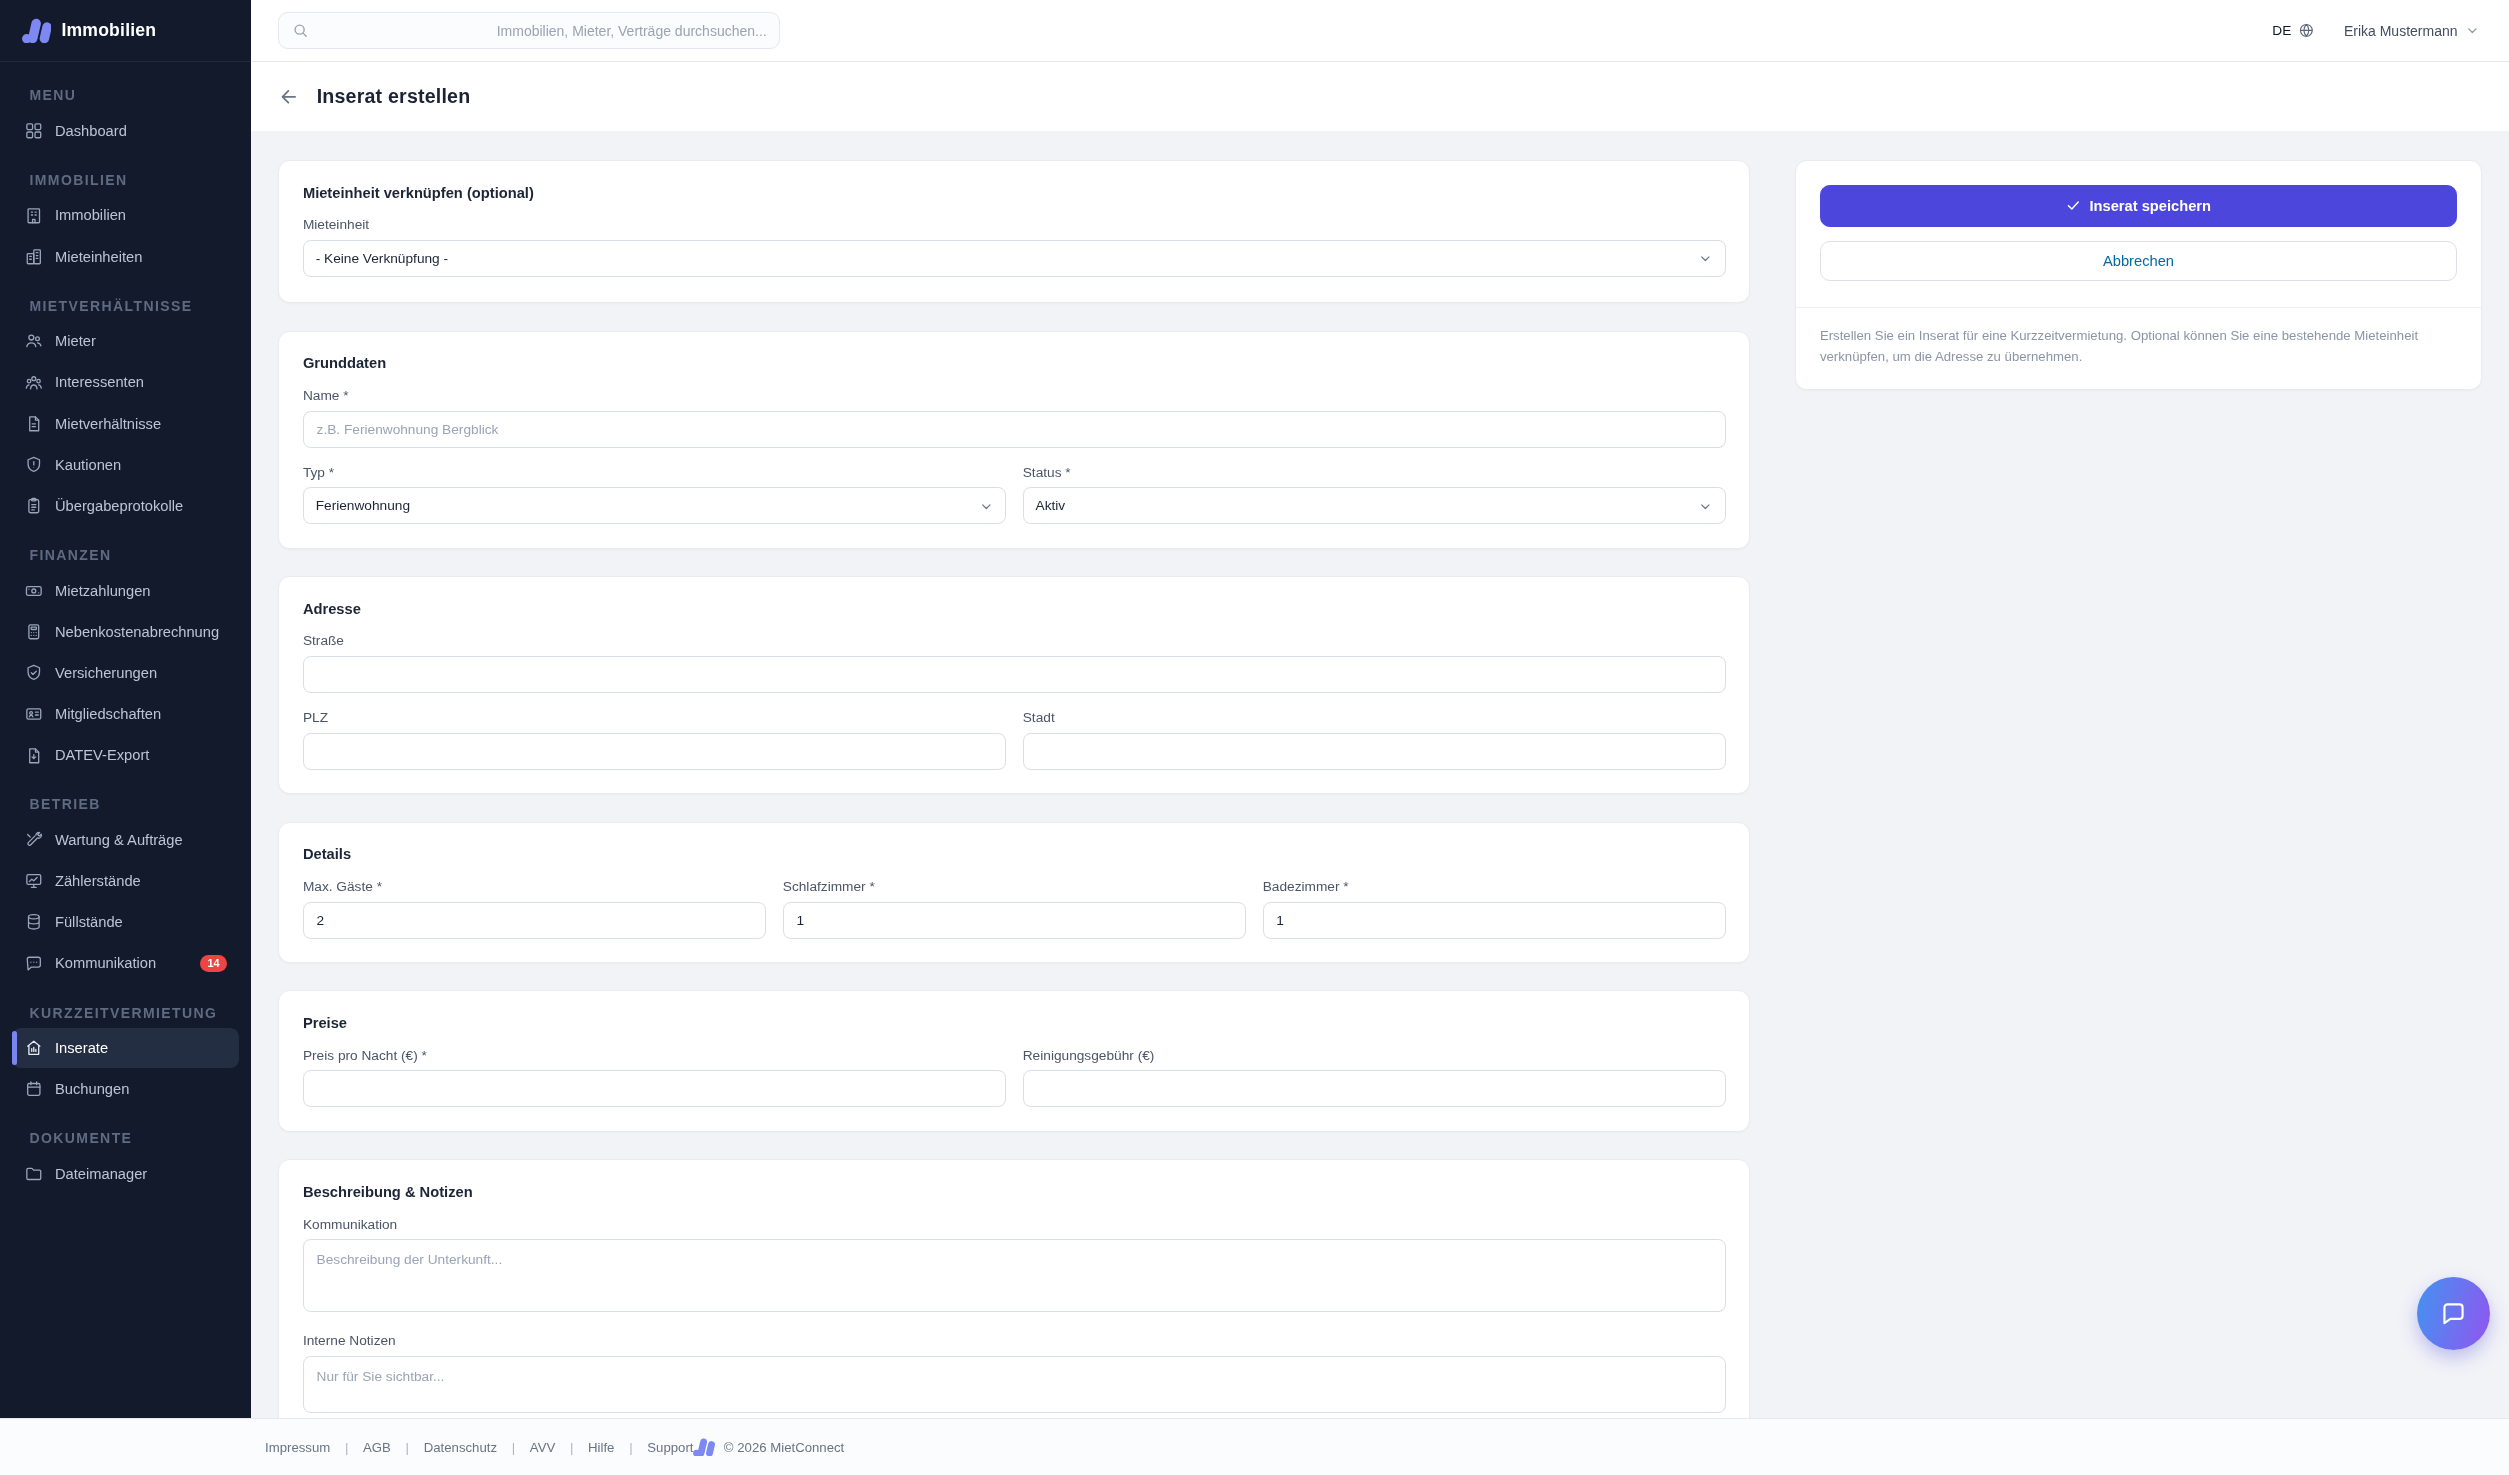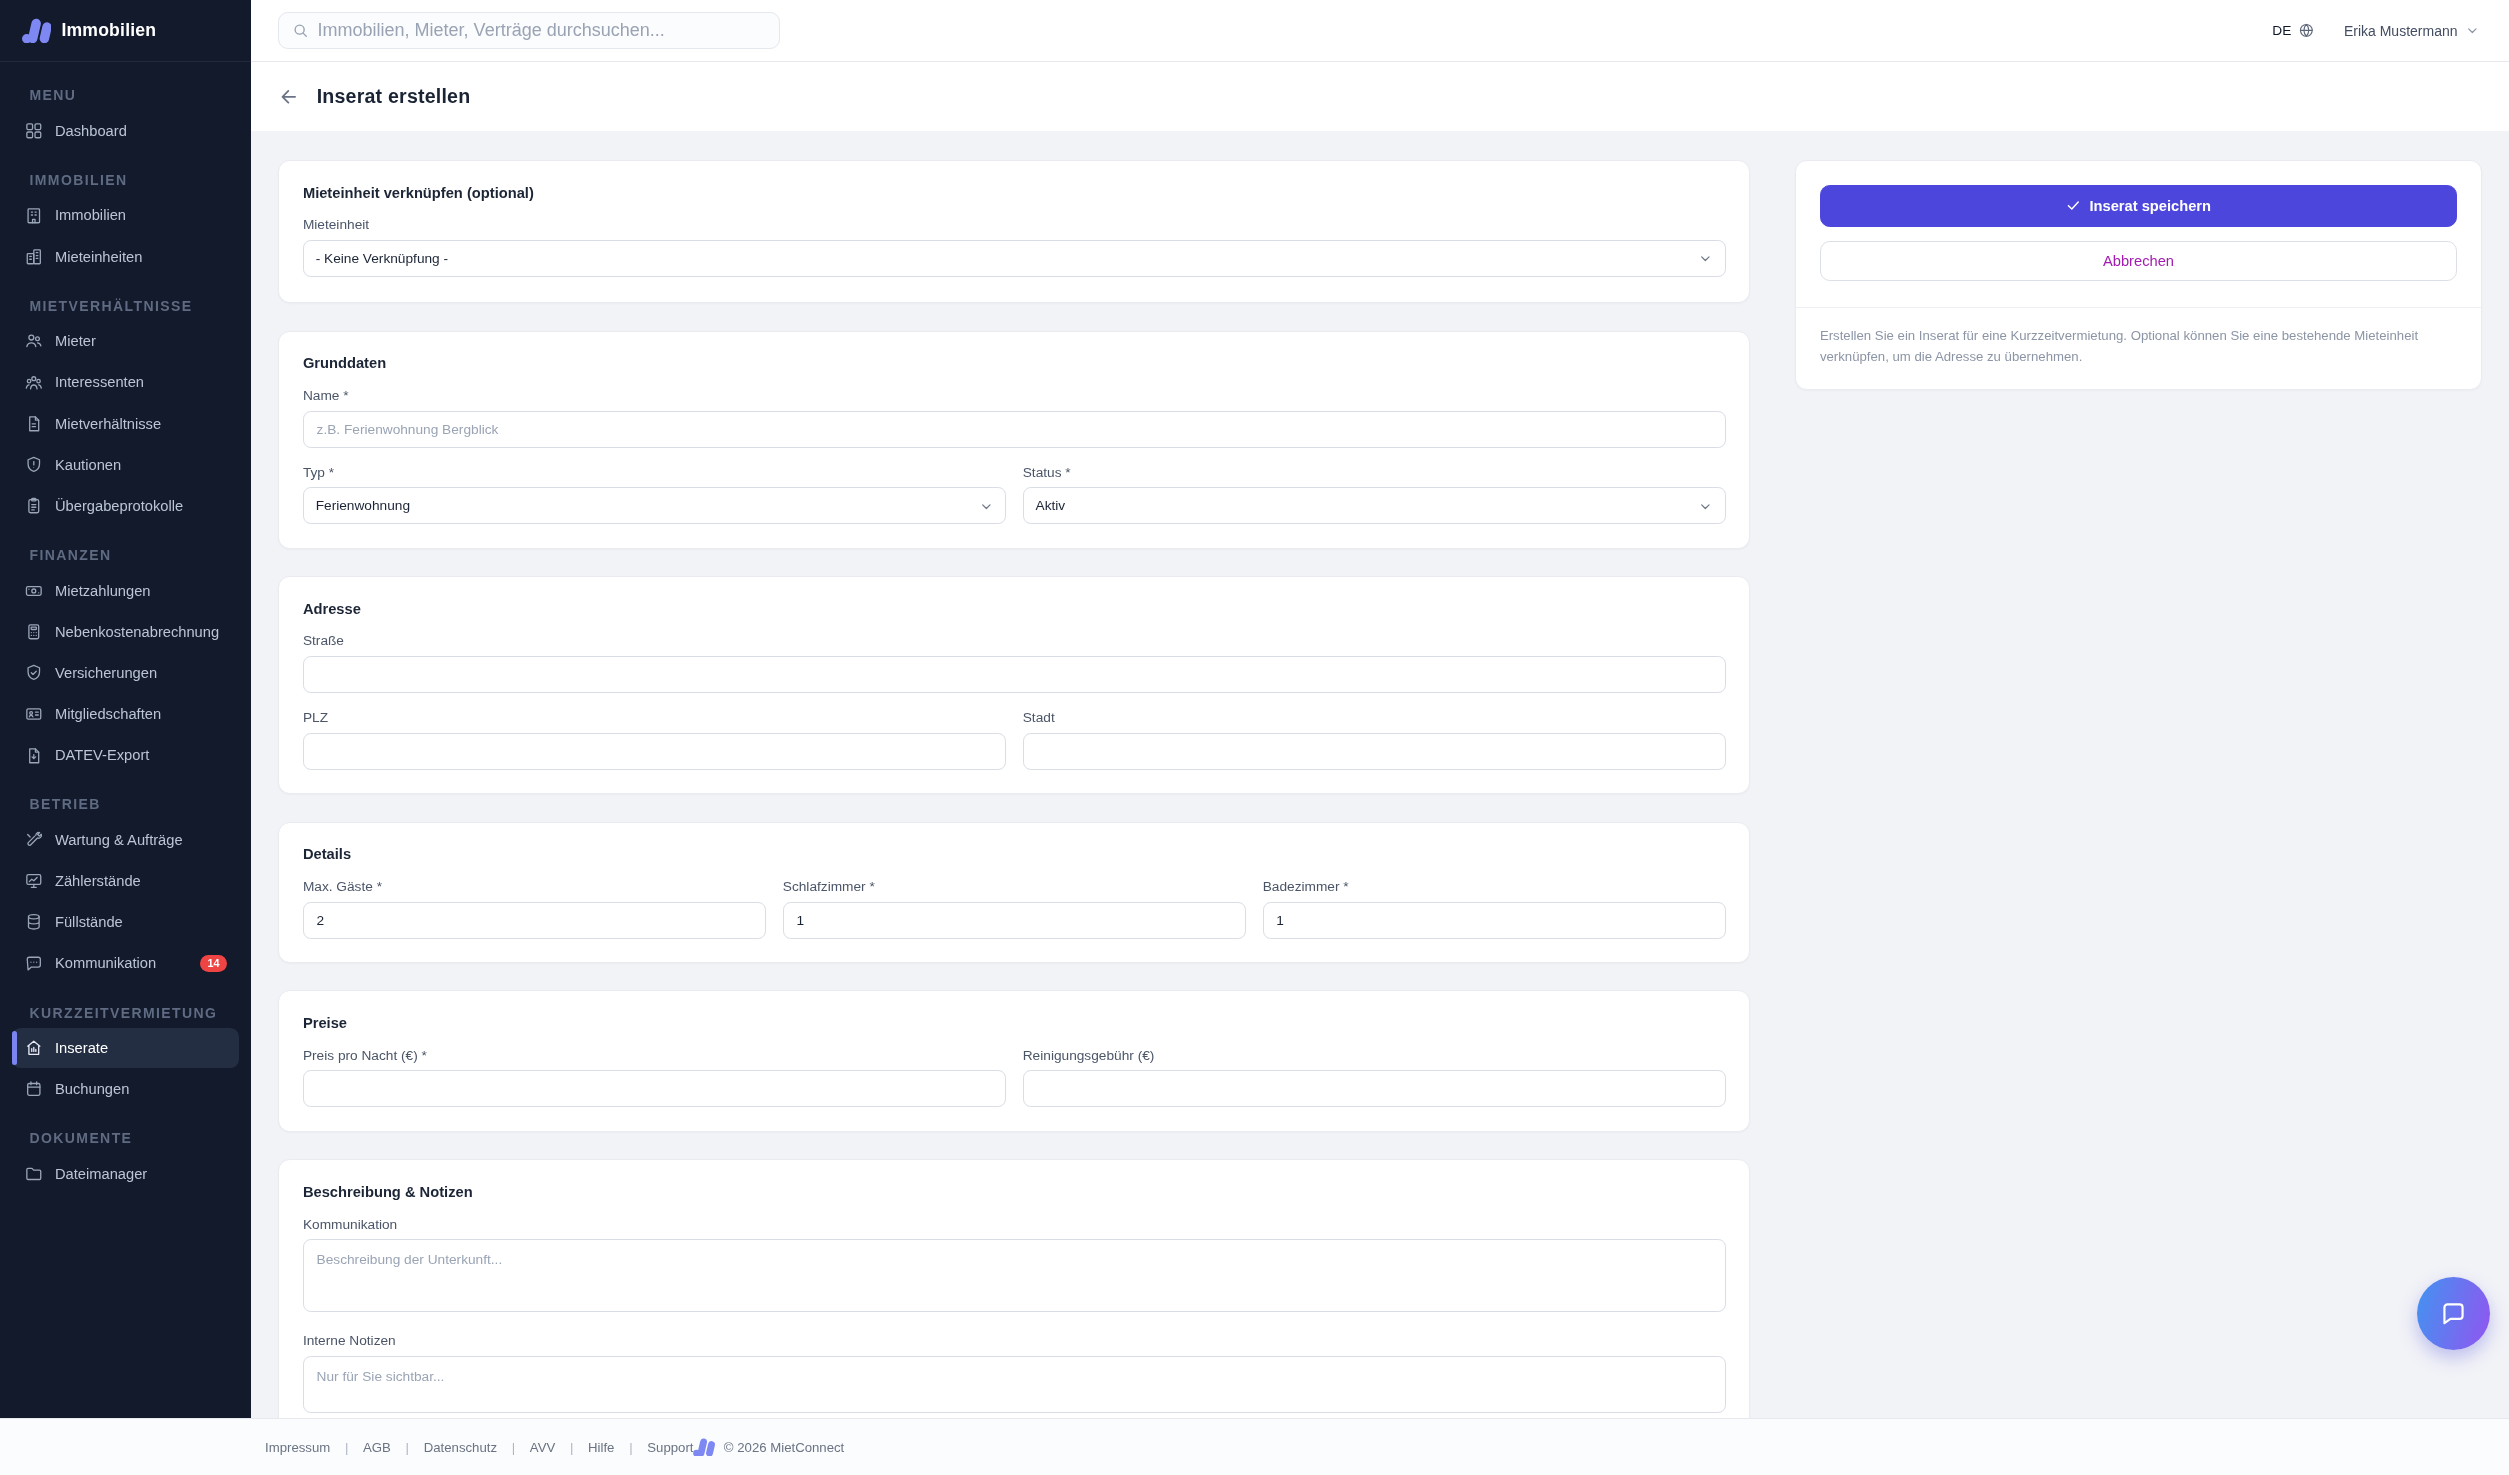--- a/index.html
+++ b/index.html
@@ -69,21 +69,21 @@
   }
   .searchbox {
     width:502px; height:37px;
     background:#fbfcfd; border:1px solid #e4e7ed; border-radius:9.8px;
     display:flex; align-items:center; gap:8.8px; padding:0 12.7px;
   }
   .searchbox .s-ic { width:16.7px; height:16.7px; color:#9aa3b4; flex-shrink:0; display:flex; }
   .searchbox input {
     border:none; outline:none; background:transparent;
     font-family:"Liberation Sans", sans-serif;
-    font-size:18px; color:#15803d; width:100%;
+    font-size:14px; color:#15803d; width:100%;text-align:right;
   }
   .searchbox input::placeholder { color:#9aa3b4; }
   .topbar-right { display:flex; align-items:center; gap:29px; }
   .lang-switch { display:flex; align-items:center; gap:6.9px; color:#0f172a; font-size:13.7px; cursor:pointer; }
   .lang-switch .g-ic { width:16.7px; height:16.7px; display:flex; color:#5d6678; }
   .user-menu { display:flex; align-items:center; gap:7.8px; cursor:pointer; }
   .user-name { color:#434d61; font-size:14px; }
   .chev-ic { width:14.7px; height:14.7px; display:flex; color:#8b94a5; }
 
   .titlebar {
@@ -138,21 +138,21 @@
   .btn {
     width:100%; border-radius:9.8px; font-size:14.7px;
     display:flex; align-items:center; justify-content:center; gap:8.8px;
     cursor:pointer; font-family:"Liberation Sans", sans-serif;
   }
   .btn-primary {
     height:42px; background:#4c46dc; border:1px solid #4c46dc; color:#fff; font-weight:600;
   }
   .btn-primary .check-ic { width:14.7px; height:14.7px; display:flex; }
   .btn-secondary {
-    height:40px; background:#fff; border:1px solid #dcdfe7; color:#a21caf;
+    height:40px; background:#fff; border:1px solid #dcdfe7; color:#0369a1;
   }
   .action-hint {
     border-top:1px solid #edeff4;
     padding:17.6px 23.5px 21.6px;
     font-size:13.2px; color:#8c95a6; line-height:1.6;
   }
 
   
   .footer {
     height:57px; background:#fbfcfd; border-top:1px solid #e7e9ef;

